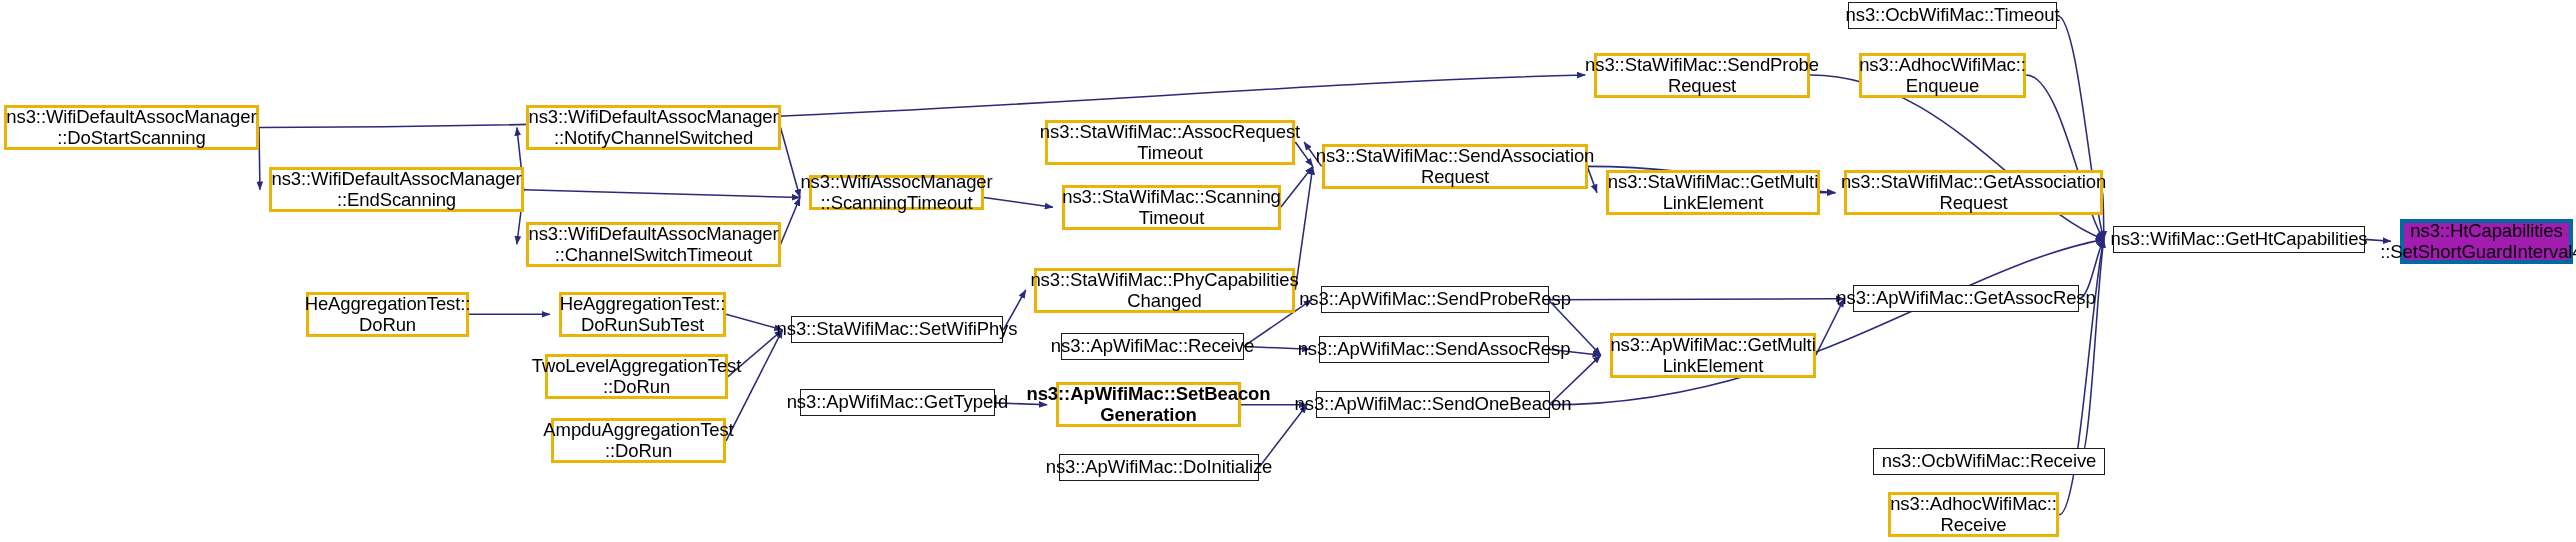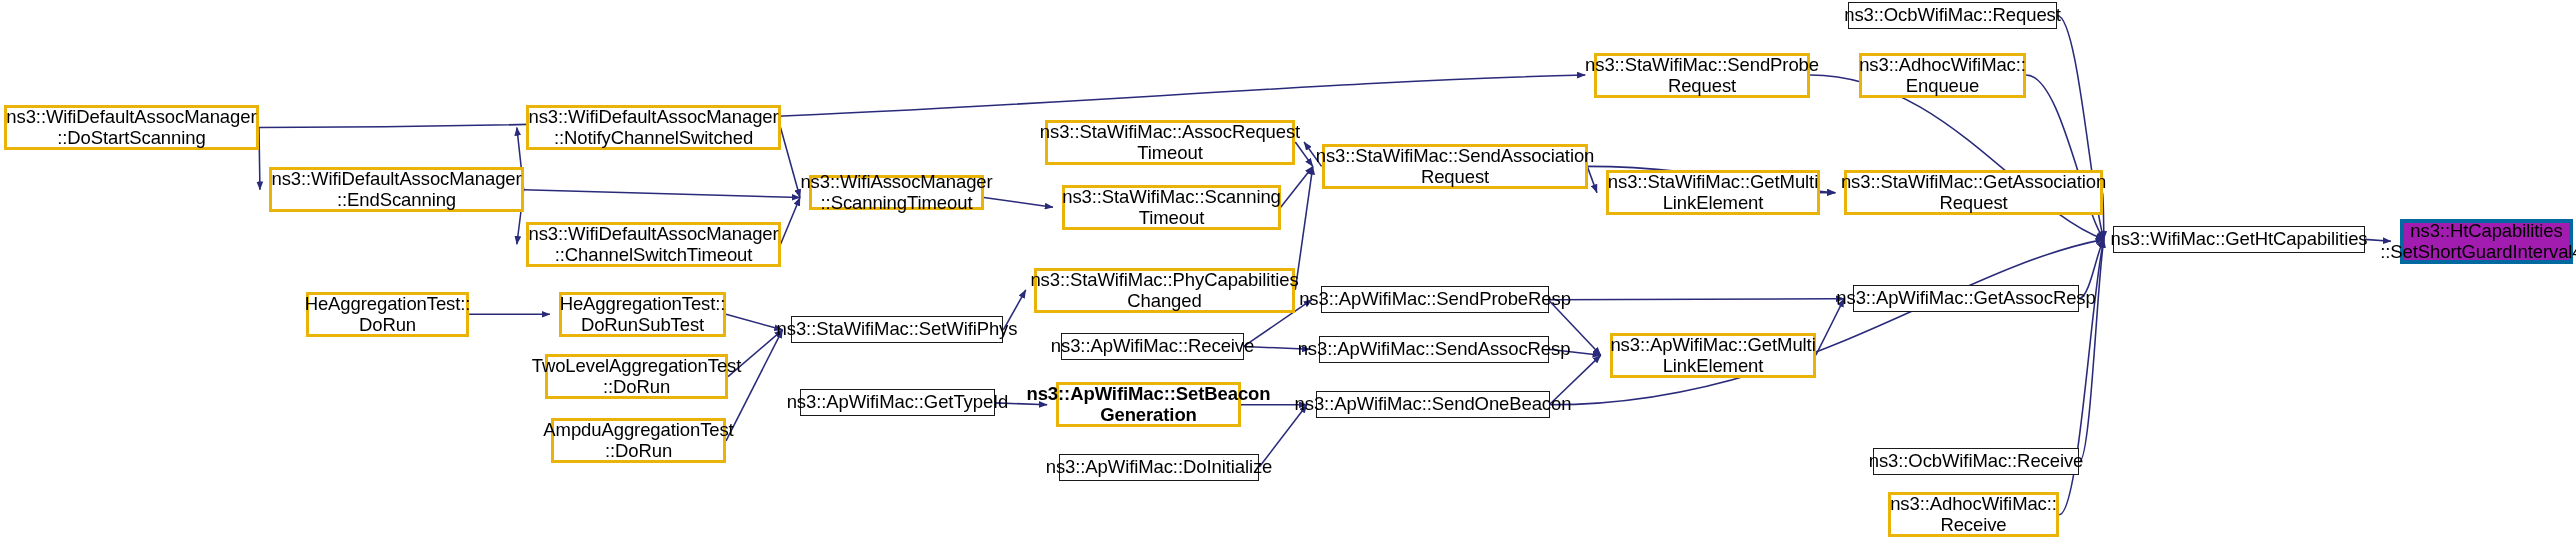--- a/index.html
+++ b/index.html
@@ -119,21 +119,21 @@
       <div class="node" style="left: 1034px; top: 268px; width: 261px; height: 45px;"><span>ns3::StaWifiMac::PhyCapabilities
 Changed</span></div>
       <div class="node" style="left: 1322px; top: 144px; width: 266px; height: 45px;"><span>ns3::StaWifiMac::SendAssociation
 Request</span></div>
       <div class="node" style="left: 1606px; top: 170px; width: 214px; height: 45px;"><span>ns3::StaWifiMac::GetMulti
 LinkElement</span></div>
       <div class="node" style="left: 1844px; top: 170px; width: 259px; height: 45px;"><span>ns3::StaWifiMac::GetAssociation
 Request</span></div>
       <div class="node" style="left: 1594px; top: 53px; width: 216px; height: 45px;"><span>ns3::StaWifiMac::SendProbe
 Request</span></div>
-      <div class="node thin" style="left: 1848px; top: 1.9px; width: 209px; height: 27px;"><span>ns3::OcbWifiMac::Request</span></div>
+      <div class="node thin" style="left: 1848px; top: 1.9px; width: 209px; height: 27px;"><span>ns3::OcbWifiMac::Timeout</span></div>
       <div class="node" style="left: 1859px; top: 53px; width: 167px; height: 45px;"><span>ns3::AdhocWifiMac::
 Enqueue</span></div>
       <div class="node thin" style="left: 2113px; top: 226px; width: 252px; height: 27px;"><span>ns3::WifiMac::GetHtCapabilities</span></div>
       <div class="node highlight" style="left: 2400px; top: 219px; width: 173px; height: 45px;"><span>ns3::HtCapabilities
 ::SetShortGuardInterval40</span></div>
       <div class="node" style="left: 306px; top: 292px; width: 163px; height: 45px;"><span>HeAggregationTest::
 DoRun</span></div>
       <div class="node" style="left: 559px; top: 292px; width: 167px; height: 45px;"><span>HeAggregationTest::
 DoRunSubTest</span></div>
       <div class="node" style="left: 545px; top: 354px; width: 183px; height: 45px;"><span>TwoLevelAggregationTest
@@ -145,18 +145,18 @@
       <div class="node thin" style="left: 1061px; top: 333px; width: 183px; height: 27px;"><span>ns3::ApWifiMac::Receive</span></div>
       <div class="node" style="left: 1056px; top: 382px; width: 185px; height: 45px; font-weight: bold;"><span>ns3::ApWifiMac::SetBeacon
 Generation</span></div>
       <div class="node thin" style="left: 1059px; top: 454px; width: 200px; height: 27px;"><span>ns3::ApWifiMac::DoInitialize</span></div>
       <div class="node thin" style="left: 1321px; top: 286px; width: 228px; height: 27px; align-items: center;"><span>ns3::ApWifiMac::SendProbeResp</span></div>
       <div class="node thin" style="left: 1319px; top: 336px; width: 230px; height: 27px;"><span>ns3::ApWifiMac::SendAssocResp</span></div>
       <div class="node thin" style="left: 1316px; top: 391px; width: 234px; height: 27px;"><span>ns3::ApWifiMac::SendOneBeacon</span></div>
       <div class="node" style="left: 1610px; top: 333px; width: 206px; height: 45px;"><span>ns3::ApWifiMac::GetMulti
 LinkElement</span></div>
       <div class="node thin" style="left: 1853px; top: 285px; width: 226px; height: 27px;"><span>ns3::ApWifiMac::GetAssocResp</span></div>
-      <div class="node thin" style="left: 1873px; top: 448px; width: 206px; height: 27px;"><span>ns3::OcbWifiMac::Receive</span></div>
+      <div class="node thin" style="left: 1873px; top: 448px; width: 232px; height: 27px;"><span>ns3::OcbWifiMac::Receive</span></div>
       <div class="node" style="left: 1888px; top: 492px; width: 171px; height: 45px;"><span>ns3::AdhocWifiMac::
 Receive</span></div>
     </div>
 </div>
 
 
 </body></html>

